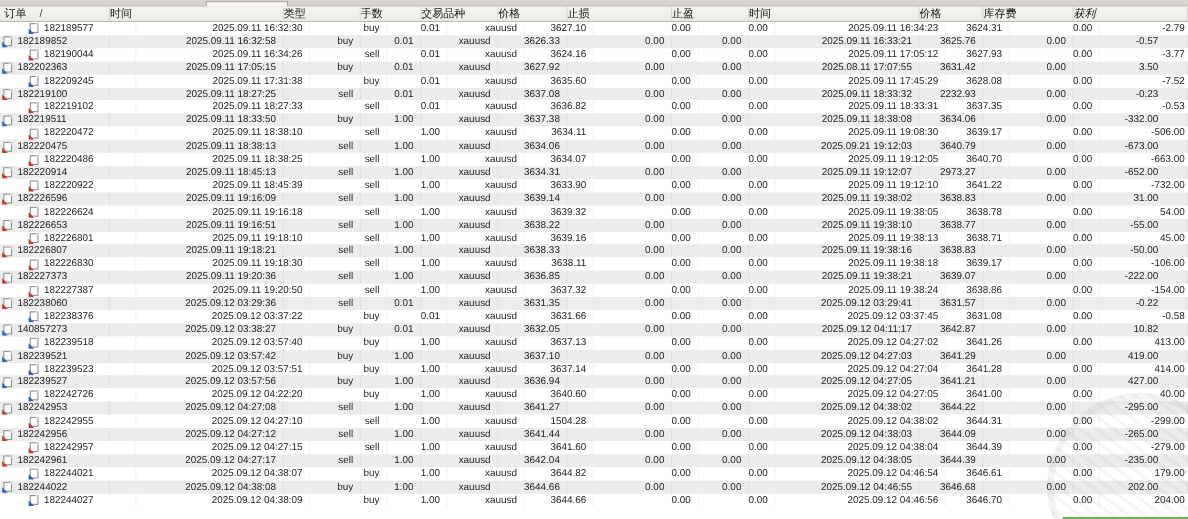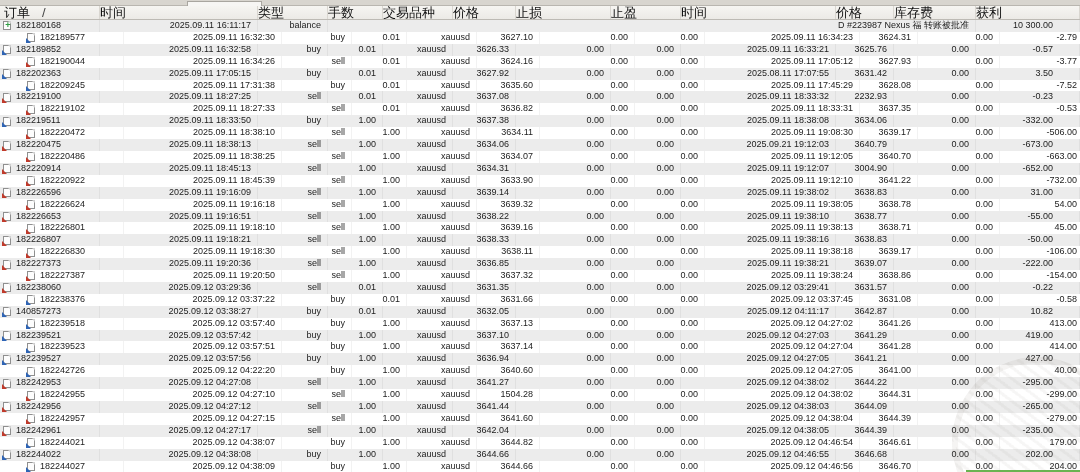--- a/index.html
+++ b/index.html
@@ -12,26 +12,26 @@
   .top-strip { position:absolute; left:0; top:0; width:1080px; height:6px;
                background:#d8d5cf; border-bottom:1px solid #b9b6b0; }
   .top-strip-box { position:absolute; left:187px; top:1px; width:75px; height:5px;
                    background:#f7f6f4; border:1px solid #a9a6a0; border-bottom:none; }
 
   
   .grid { display:grid;
           grid-template-columns:100px 158px 70px 55px 70px 63px 95px 70px 155px 58px 82px 104px; }
   .header { position:absolute; left:0; top:6px; width:1080px; height:14px;
             background:linear-gradient(#f6f5f2,#eceae6); border-bottom:1px solid #bdbab4;
-            font-size:13px; color:#111; }
+            font-size:10px; color:#111; }
   .header > div { height:13px; line-height:13px; padding-right:6px; 
                   border-right:1px solid #d9d6d0; white-space:nowrap; overflow:hidden; }
   .header > div:first-child { text-align:left; padding-left:4px; }
   .header .sort { margin-left:12px; color:#444; }
-  .header > div.h-profit { padding-right:12px; }
+  .header > div.h-profit { padding-right:12px;font-style:italic; }
 
   
   .rows { position:absolute; left:0; top:20px; width:1080px; height:452px; overflow:hidden; }
   .row { height:11.921px; line-height:11.9px; }
   .row.even { background:#ececec; }
   .row.odd  { background:#ffffff;margin-left:24px; }
   .row > div { padding-right:6px; text-align:right; white-space:nowrap; overflow:hidden;
                border-right:1px solid rgba(0,0,0,0.05); }
   .row > div.c-id { text-align:left; padding-left:3px; display:flex; align-items:center; }
   .row > div.c-profit { padding-right:26px; }
@@ -77,30 +77,20 @@
     <div>价格</div>
     <div>止损</div>
     <div>止盈</div>
     <div>时间</div>
     <div>价格</div>
     <div>库存费</div>
     <div class="h-profit">获利</div>
   </div>
 
   <div class="rows" id="rows">
-      <div class="row grid even">
-        <div class="c-id">
-          <span class="icon deposit"></span>
-          <span>182180168</span>
-        </div>
-        <div class="c-time">2025.09.11 16:11:17</div>
-        <div class="c-type">balance</div>
-        <div class="c-comment">D #223987 Nexus 福  转账被批准</div>
-        <div class="c-profit">10 300.00</div>
-      </div>
       <div class="row grid odd">
         <div class="c-id">
           <span class="icon buy"></span>
           <span>182189577</span>
         </div>
         <div class="c-open-time">2025.09.11 16:32:30</div>
         <div class="c-type">buy</div>
         <div class="c-lots">0.01</div>
         <div class="c-symbol">xauusd</div>
         <div class="c-open-price">3627.10</div>
@@ -287,21 +277,21 @@
           <span>182220914</span>
         </div>
         <div class="c-open-time">2025.09.11 18:45:13</div>
         <div class="c-type">sell</div>
         <div class="c-lots">1.00</div>
         <div class="c-symbol">xauusd</div>
         <div class="c-open-price">3634.31</div>
         <div class="c-sl">0.00</div>
         <div class="c-tp">0.00</div>
         <div class="c-close-time">2025.09.11 19:12:07</div>
-        <div class="c-close-price">3004.90</div>
+        <div class="c-close-price">2973.27</div>
         <div class="c-swap">0.00</div>
         <div class="c-profit">-652.00</div>
       </div>
       <div class="row grid odd">
         <div class="c-id">
           <span class="icon sell"></span>
           <span>182220922</span>
         </div>
         <div class="c-open-time">2025.09.11 18:45:39</div>
         <div class="c-type">sell</div>

